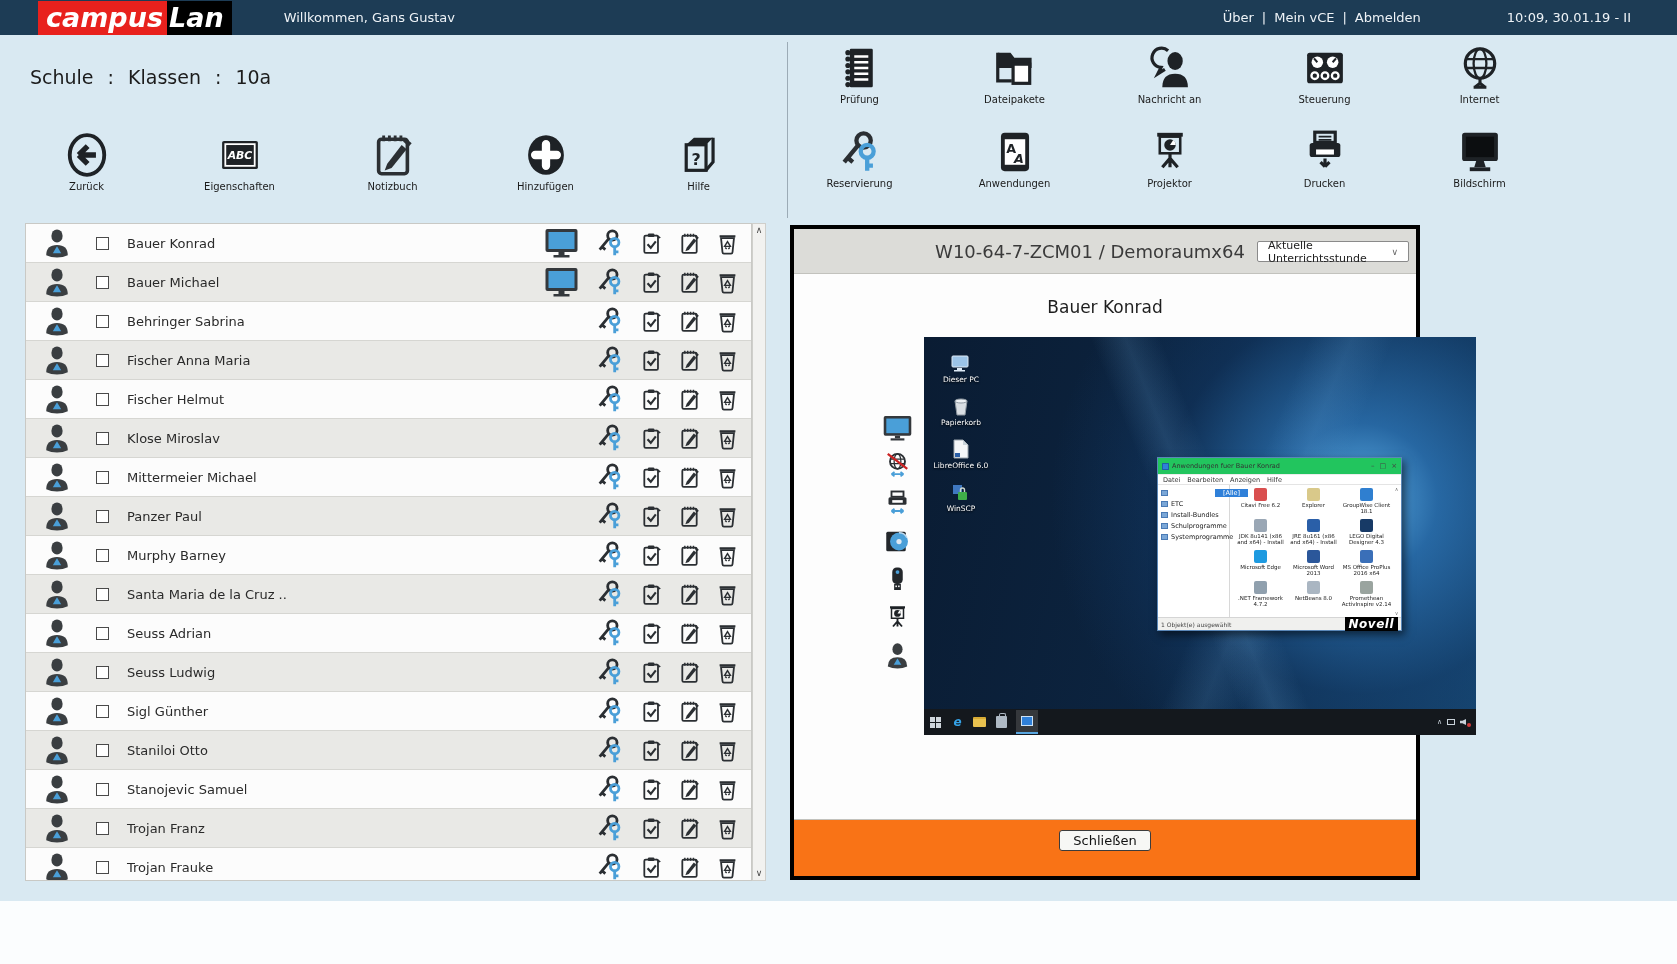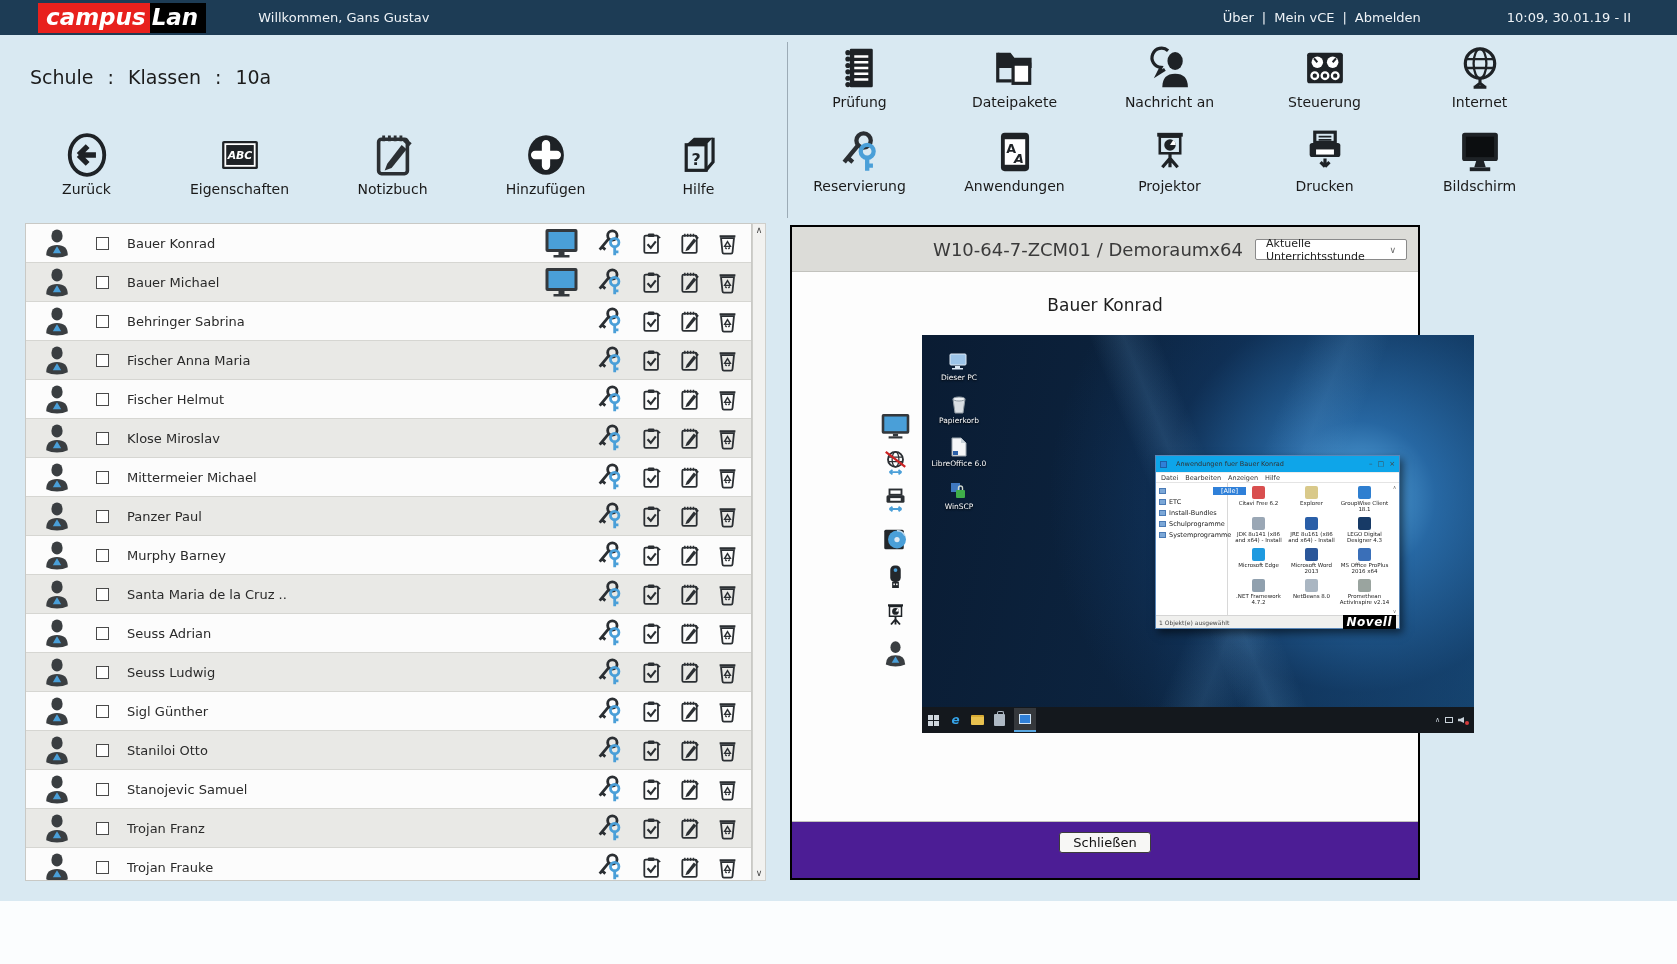--- a/index.html
+++ b/index.html
@@ -3,37 +3,37 @@
 <meta charset="utf-8">
 <style>
   html,body{margin:0;padding:0;background:#b9c6ce;}
   *{box-sizing:border-box;}
   #app{position:relative;width:1677px;height:964px;background:#d9e9f2;
        font-family:"DejaVu Sans","Liberation Sans",sans-serif;overflow:hidden;}
 
   
   .topbar{position:absolute;left:0;top:0;width:100%;height:35px;background:#1d3c55;
           display:flex;align-items:center;color:#eef3f7;font-size:13px;}
-  .logo{display:flex;margin-left:38px;font-size:23px;font-weight:bold;line-height:1;}
+  .logo{display:flex;margin-left:38px;font-size:27px;font-weight:bold;line-height:1;}
   .logo .lc{background:#e8211d;color:#fff;padding:3px 4px 4px 8px;font-style:italic;}
   .logo .ll{background:#000;color:#fff;padding:3px 8px 4px 2px;font-style:italic;}
   .welcome{margin-left:52px;}
   .top-spacer{flex:1;}
   .topmenu{display:flex;gap:8px;align-items:center;}
   .topmenu .lnk{cursor:pointer;}
   .topdate{margin-left:86px;margin-right:46px;white-space:nowrap;}
 
   
   .breadcrumb{position:absolute;left:30px;top:66px;font-size:19px;color:#1c1c1c;word-spacing:8px;}
 
   
   .navbar{position:absolute;left:10px;top:132px;width:765px;display:flex;}
   .tbtn{width:153px;display:flex;flex-direction:column;align-items:center;cursor:pointer;}
   .tbtn svg{width:46px;height:46px;}
-  .tbtn .tlab{margin-top:3px;font-size:14px;color:#1a1a1a;}
+  .tbtn .tlab{margin-top:3px;font-size:10px;color:#1a1a1a;}
   .acts-row1{position:absolute;left:782px;top:45px;width:775px;display:flex;}
   .acts-row2{position:absolute;left:782px;top:129px;width:775px;display:flex;}
   .acts-row1 .tbtn,.acts-row2 .tbtn{width:155px;}
   .vdivider{position:absolute;left:787px;top:42px;width:1px;height:176px;background:#9cabb6;}
 
   
   .list-wrap{position:absolute;left:25px;top:223px;width:741px;height:658px;}
   .list{position:absolute;left:0;top:0;right:14px;bottom:0;overflow:hidden;
         background:#fcfcfc;border:1px solid #c9c9c5;}
   .row{height:39px;display:flex;align-items:center;padding:0 12px 0 16px;border-bottom:1px solid #d6d6d2;}
@@ -48,35 +48,35 @@
   .a-clip,.a-note,.a-trash{width:23px;height:23px;}
   .vscroll{position:absolute;right:0;top:0;bottom:0;width:14px;background:#f2f2f0;
            border:1px solid #cfcfcb;display:flex;flex-direction:column;align-items:center;
            justify-content:space-between;padding:2px 0;font-size:9px;color:#444;}
   .vscroll .sa{cursor:pointer;line-height:1;}
   .vscroll .sa.up::before{content:"\2227";}
   .vscroll .sa.dn::before{content:"\2228";}
 
   
   .panel{position:absolute;left:790px;top:225px;width:630px;height:655px;background:#fdfdfd;
-         border:2px solid #000000;}
+         border:4px solid #000000;}
   .panel-header{position:relative;height:45px;background:#dcdcd8;border-bottom:1px solid #c2c2bd;}
   .panel-title{position:absolute;left:0;top:0;width:592px;height:45px;display:flex;align-items:center;
                justify-content:center;font-size:18px;color:#3a3a3a;}
   .dropdown{position:absolute;left:463px;top:12px;width:152px;height:21px;background:#fff;
             border:1px solid #8a8a8a;font-size:11px;color:#222;display:flex;align-items:center;
             padding:0 10px;cursor:pointer;border-radius:2px;}
   .dropdown .chev{margin-left:auto;color:#666;font-size:9px;}
   .dropdown .chev::before{content:"\2228";}
   .student-heading{margin-top:23px;text-align:center;font-size:17px;color:#1e1e1e;}
   .side-strip{position:absolute;left:86px;top:186px;width:34px;display:flex;flex-direction:column;
               gap:11px;align-items:center;}
   .side-strip svg{width:27px;height:27px;cursor:pointer;}
   .side-strip .s-mon{width:31px;height:26px;}
-  .panel-footer{position:absolute;left:0;right:0;bottom:0;height:57px;background:#4c1d95;
+  .panel-footer{position:absolute;left:0;right:0;bottom:0;height:57px;background:#f97316;
                 border-top:1px solid #c2c2bd;text-align:center;}
   .close-btn{margin-top:10px;font-size:13px;padding:2px 13px;background:#f7f7f5;color:#111;
              border:1px solid #3c3c3c;border-radius:3px;cursor:pointer;
              font-family:"DejaVu Sans","Liberation Sans",sans-serif;}
 
   
   .desktop{position:absolute;left:130px;top:108px;width:552px;height:398px;cursor:pointer;}
   .wallpaper{position:absolute;left:0;right:0;top:0;bottom:26px;
      background:
        radial-gradient(circle at 79% 44%, rgba(96,180,238,.95) 0%, rgba(44,115,180,.8) 16%,
@@ -103,21 +103,21 @@
   .tb-active .aw{width:12px;height:10px;background:#2f80d9;border:1px solid #cfe3f5;}
   .tb-tray{margin-left:auto;margin-right:5px;display:flex;align-items:center;gap:5px;color:#c9d2da;font-size:7px;}
   .tb-tray .tchev::before{content:"\2227";}
   .tb-tray .tscr{width:8px;height:6px;border:1px solid #c9d2da;}
   .tb-tray .tspk{width:6px;height:6px;background:#c9d2da;clip-path:polygon(0 30%,40% 30%,100% 0,100% 100%,40% 70%,0 70%);position:relative;}
   .tb-tray .tdot{width:4px;height:4px;border-radius:50%;background:#d23b3b;margin-left:-4px;margin-top:5px;}
 
   
   .rwin{position:absolute;left:233px;top:120px;width:245px;height:174px;background:#fff;
         border:1px solid #5a87b8;box-shadow:3px 4px 8px rgba(0,0,0,.55);}
-  .rwin-title{height:15px;display:flex;align-items:center;padding:8px 4px;gap:9px;background:#0ea5e9;}
+  .rwin-title{height:15px;display:flex;align-items:center;padding:8px 4px;gap:3px;background:#22c55e;}
   .rwin-title .wico{width:7px;height:7px;background:#2f80d9;border:1px solid #1d5fa7;flex:none;}
   .rwin-title .wtxt{font-size:6.5px;color:#333;white-space:nowrap;overflow:hidden;}
   .rwin-ctrls{margin-left:auto;display:flex;gap:5px;font-size:7px;color:#444;}
   .rwin-ctrls .c-min::before{content:"\2013";}
   .rwin-ctrls .c-max::before{content:"\25A1";}
   .rwin-ctrls .c-close::before{content:"\00D7";}
   .rwin-menu{height:11px;display:flex;gap:7px;align-items:center;padding:0 5px;
              border-top:1px solid #ececec;border-bottom:1px solid #e4e4e4;font-size:6.5px;color:#333;}
   .rwin-body{display:flex;height:134px;}
   .rtree{width:72px;border-right:1px solid #d8d8d8;padding:2px 0 0 3px;}

